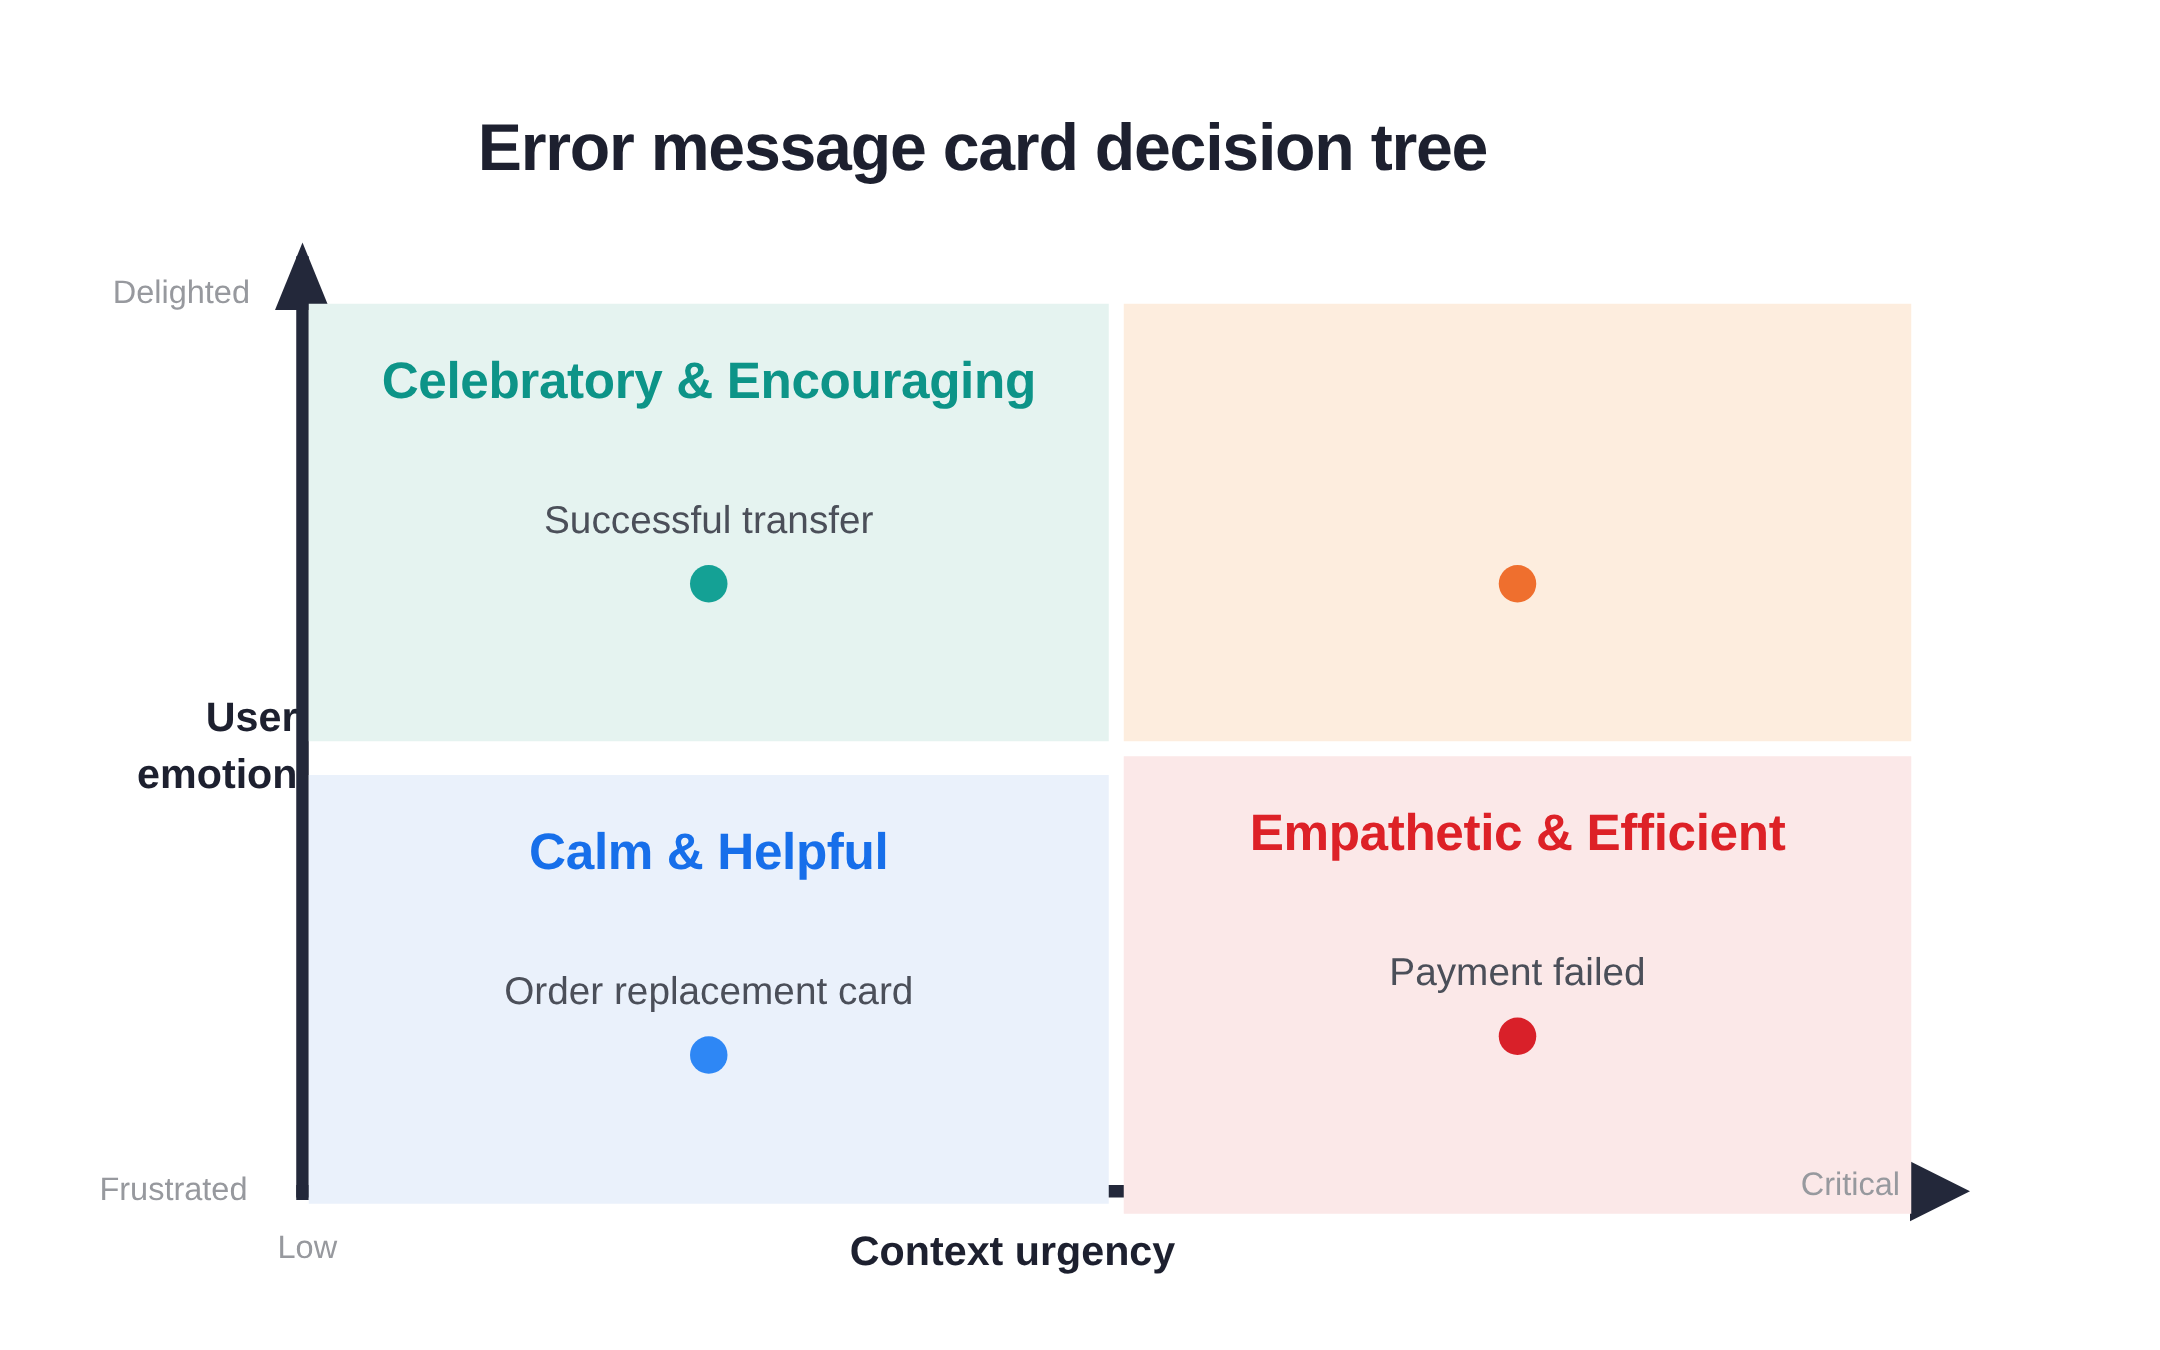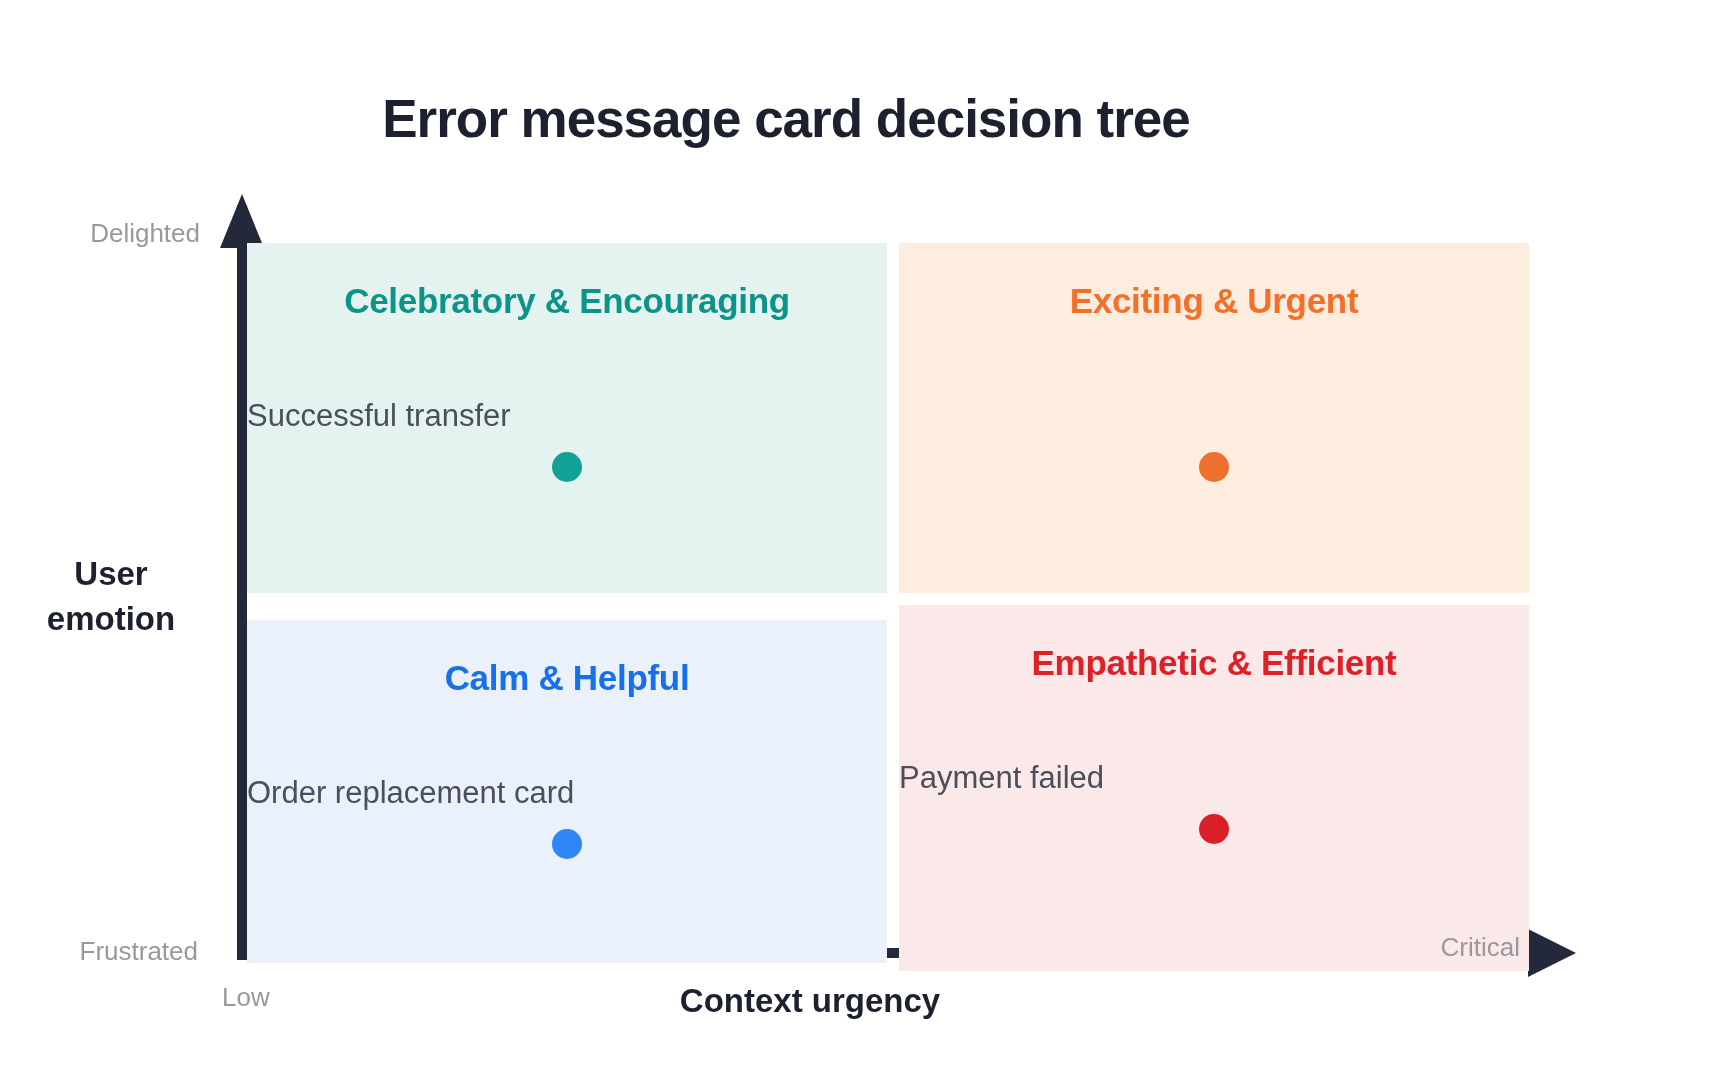--- a/index.html
+++ b/index.html
@@ -28,60 +28,59 @@
 
   
   .quadrant { position: absolute; }
   .q-top-left     { left: 247px; top: 243px; width: 640px; height: 350px; background: #e5f3f0; }
   .q-top-right    { left: 899px; top: 243px; width: 630px; height: 350px; background: #fdedde; }
   .q-bottom-left  { left: 247px; top: 605px; width: 640px; height: 343px; background: #eaf1fb; }
   .q-bottom-right { left: 899px; top: 605px; width: 630px; height: 366px; background: #fbe8e8; }
 
   .q-tone {
     position: absolute; top: 38px; left: 0; width: 100%; text-align: center;
-    font-size: 35px; font-weight: 700; letter-spacing: -0.3px;
+    font-size: 41px; font-weight: 700; letter-spacing: -0.3px;
   }
   .q-example {
-    position: absolute; top: 155px; left: 0; width: 100%; text-align: left;
+    position: absolute; top: 155px; left: 0; width: 100%; text-align: center;
     font-size: 31px; font-weight: 400; color: #4b4f59;
   }
   .q-dot {
     position: absolute; top: 209px; left: 50%; margin-left: -15px;
     width: 30px; height: 30px; border-radius: 50%;
   }
 
   
   .axis-label-muted { position: absolute; font-size: 26px; color: #97999e; }
   .lbl-delighted  { left: 0; width: 200px; text-align: right; top: 218px; }
   .lbl-frustrated { left: 0; width: 198px; text-align: right; top: 936px; }
   .lbl-low        { left: 222px; top: 982px; }
   .lbl-critical   { left: 1320px; width: 200px; text-align: right; top: 932px; }
 
   .axis-title { position: absolute; font-size: 33px; font-weight: 700; color: #1d202f; }
-  .lbl-user-emotion { left: 0; width: 222px; text-align: center; top: 551px; line-height: 1.37; white-space: pre-line; }
+  .lbl-user-emotion { left: 16px; width: 222px; text-align: right; top: 551px; line-height: 1.37; white-space: pre-line; }
   .lbl-context-urgency { left: 810px; top: 982px; transform: translateX(-50%); white-space: nowrap; }
 </style>
 </head>
 <body>
 
 <h1 class="title">Error message card decision tree</h1>
 
 <div class="y-axis-line"></div>
 <div class="y-axis-arrow"></div>
 <div class="x-axis-line"></div>
 <div class="x-axis-arrow"></div>
 
 <div class="quadrant q-top-left" style="background: rgb(229, 243, 240);">
   <div class="q-tone" style="color: rgb(13, 148, 136);">Celebratory &amp; Encouraging</div>
   <div class="q-example">Successful transfer</div>
   <div class="q-dot" style="background: rgb(20, 161, 149);"></div>
 </div>
 
 <div class="quadrant q-top-right" style="background: rgb(253, 237, 222);">
-  <div class="q-tone" style="color: rgb(243, 112, 42);">Exciting &amp; Urgent</div>
   <div class="q-dot" style="background: rgb(239, 111, 46);"></div>
 </div>
 
 <div class="quadrant q-bottom-left" style="background: rgb(234, 241, 251); margin-top: 15px;">
   <div class="q-tone" style="color: rgb(23, 111, 234);">Calm &amp; Helpful</div>
   <div class="q-example">Order replacement card</div>
   <div class="q-dot" style="background: rgb(46, 135, 245);"></div>
 </div>
 
 <div class="quadrant q-bottom-right" style="background: rgb(251, 232, 232);">

